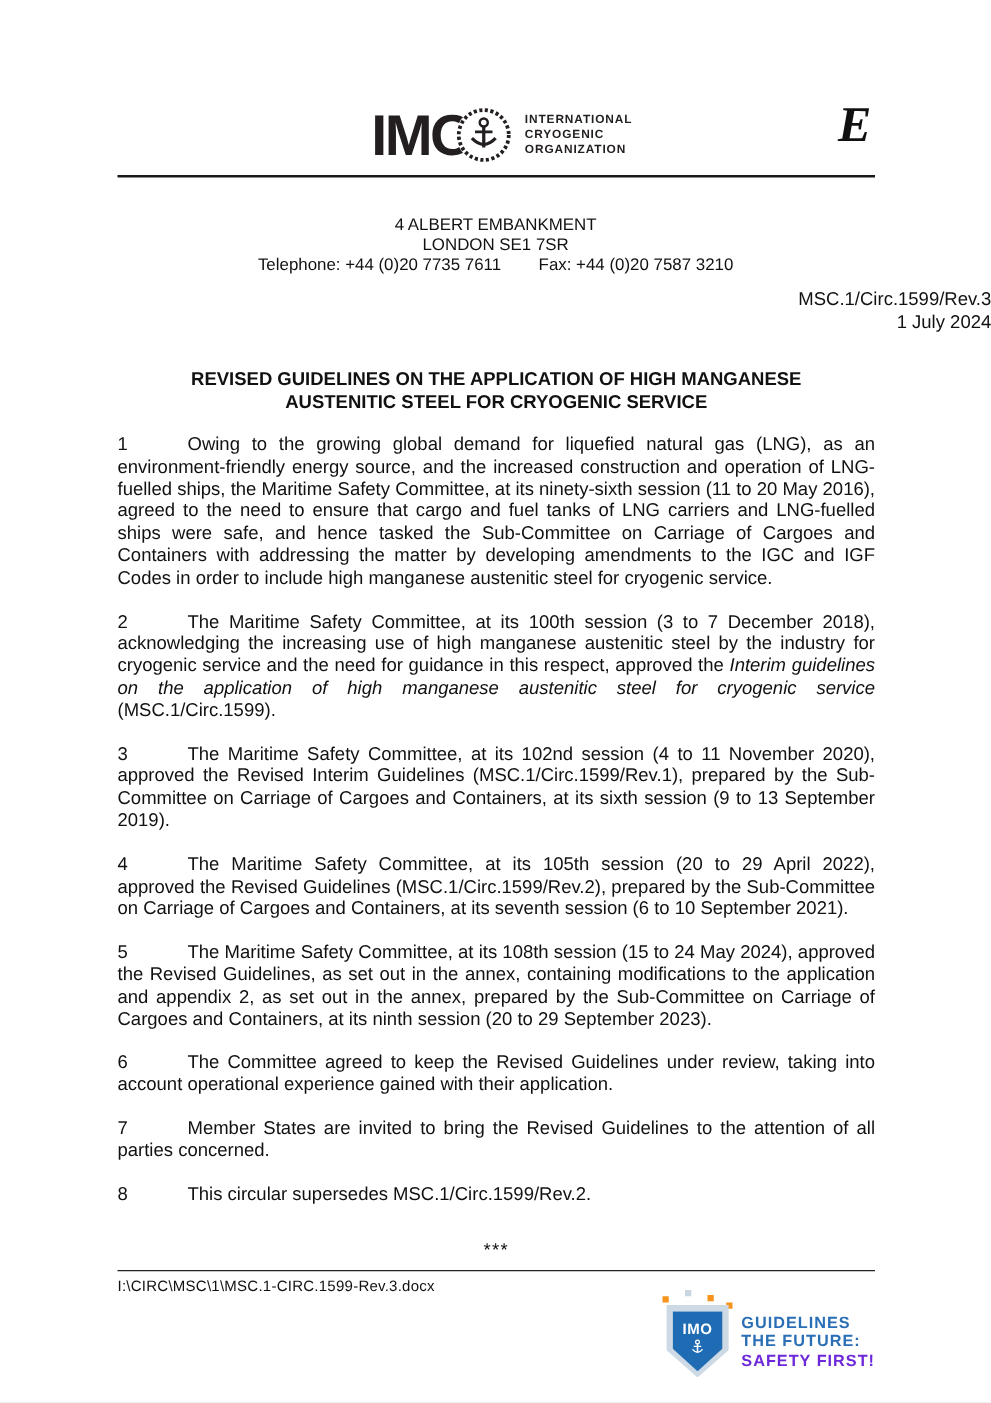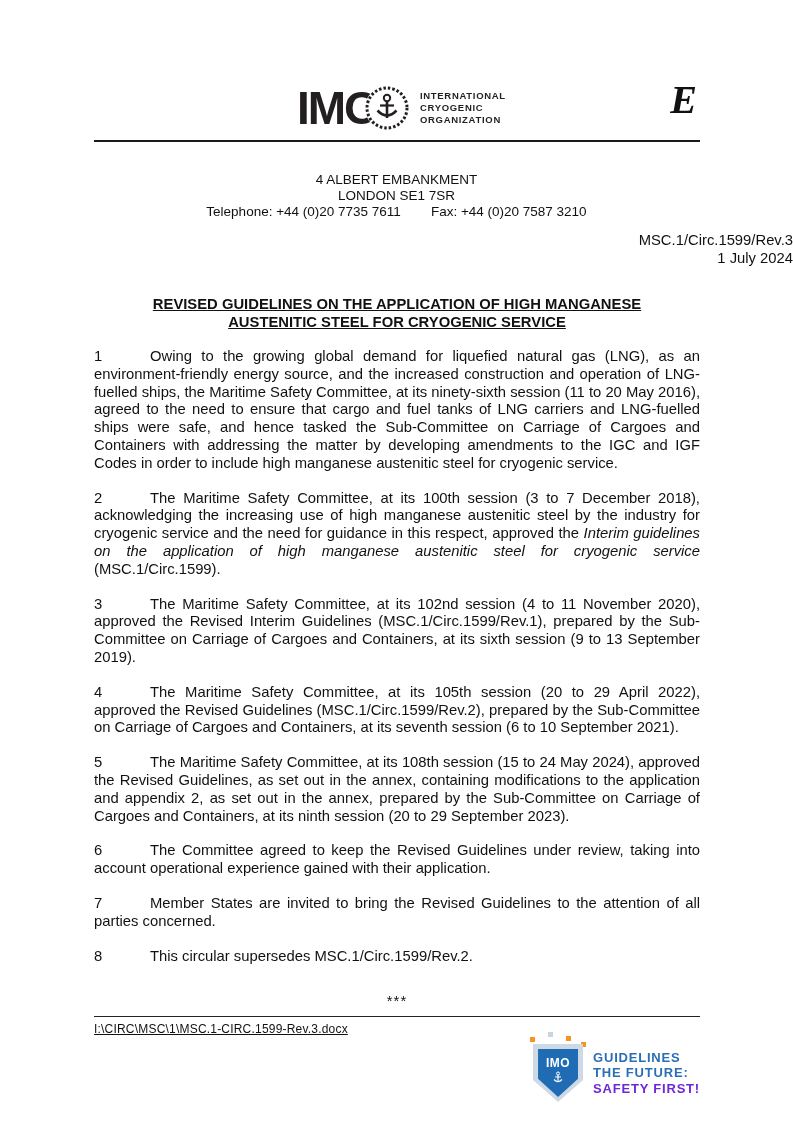--- a/index.html
+++ b/index.html
@@ -67,21 +67,21 @@
 
   
   .doc-body { padding: 0 93px 0 94px; }
   .doc-title {
     margin: 28px 0 0 0;
     text-align: center;
     font-size: 14.8px;
     font-weight: bold;
     line-height: 18px;
   }
-  .title-line { display: block; text-decoration: underline; }
+  .title-line { display: block; }
   .para {
     margin: 17px 0 0 0;
     font-size: 14.8px;
     line-height: 17.8px;
     text-align: justify;
   }
   .pnum { display: inline-block; width: 56px; }
   .italic { font-style: italic; }
   .stars {
     margin-top: 28px;
@@ -90,21 +90,20 @@
     letter-spacing: 1px;
   }
 
   
   .footer-rule { position: absolute; left: 94px; right: 93px; top: 1016px; height: 1px; background: #222; }
   .file-path {
     position: absolute;
     left: 94px; top: 1022px;
     font-size: 12px;
     letter-spacing: 0.2px;
-    text-decoration: underline;
   }
   .campaign {
     position: absolute;
     right: 93px; top: 1044px;
     display: flex;
     align-items: center;
   }
   .shield-wrap { position: relative; width: 50px; height: 58px; margin-right: 10px; }
   .dot { position: absolute; width: 5px; height: 5px; }
   .dot1 { left: -3px;  top: -7px;  background: #f7941d; }

